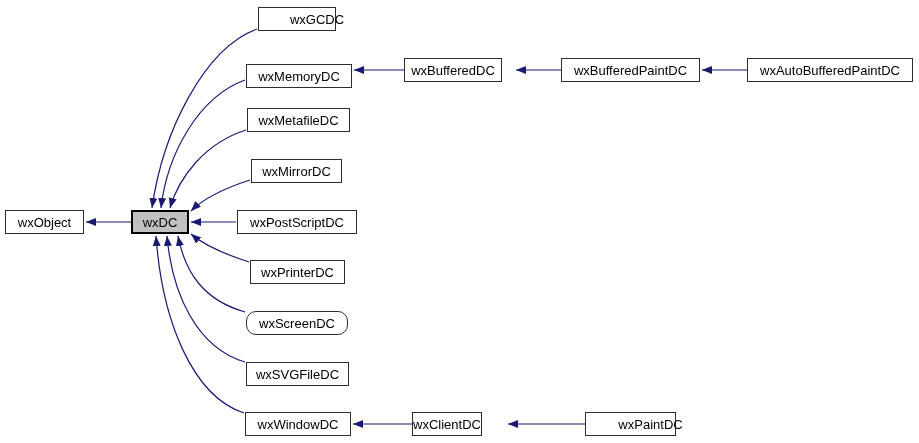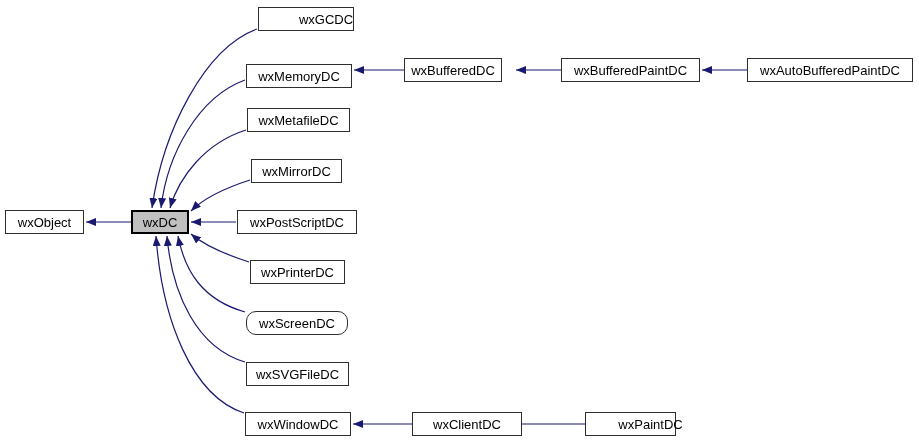--- a/index.html
+++ b/index.html
@@ -62,21 +62,21 @@
     <path class="edge" d="M 747,70 L 702,70" marker-end="url(#arrow)"></path>
 
     <path class="edge" d="M 412,424 L 353,424" marker-end="url(#arrow)"></path>
     <path class="edge" d="M 585,424 L 508,424" marker-end="url(#arrow)"></path>
   </svg>
 
   <div class="node" style="left:5px;   top:210px; width:79px;">wxObject</div>
 
   <div class="node focus" style="left:131px; top:210px; width:58px;">wxDC</div>
 
-  <div class="node" style="left:258px; top:7px;   width:96px;padding-left:40px;">wxGCDC</div>
+  <div class="node" style="left:258px; top:7px;   width:78px;padding-left:40px;">wxGCDC</div>
 
   <div class="node" style="left:246px; top:64px;  width:106px;">wxMemoryDC</div>
 
   <div class="node" style="left:247px; top:108px; width:103px;">wxMetafileDC</div>
 
   <div class="node" style="left:251px; top:159px; width:91px;">wxMirrorDC</div>
 
   <div class="node" style="left:237px; top:210px; width:120px;">wxPostScriptDC</div>
 
   <div class="node" style="left:250px; top:260px; width:95px;">wxPrinterDC</div>
@@ -86,17 +86,17 @@
   <div class="node" style="left:246px; top:362px; width:103px;">wxSVGFileDC</div>
 
   <div class="node" style="left:245px; top:412px; width:106px;">wxWindowDC</div>
 
   <div class="node" style="left:404px; top:58px;  width:98px;">wxBufferedDC</div>
 
   <div class="node" style="left:561px; top:58px;  width:139px;">wxBufferedPaintDC</div>
 
   <div class="node" style="left:747px; top:58px;  width:166px;">wxAutoBufferedPaintDC</div>
 
-  <div class="node" style="left:412px; top:412px; width:110px;">wxClientDC</div>
+  <div class="node" style="left:412px; top:412px; width:70px;">wxClientDC</div>
 
   <div class="node" style="left:585px; top:412px; width:91px;padding-left:40px;">wxPaintDC</div>
 
 </div>
 
 </body></html>

